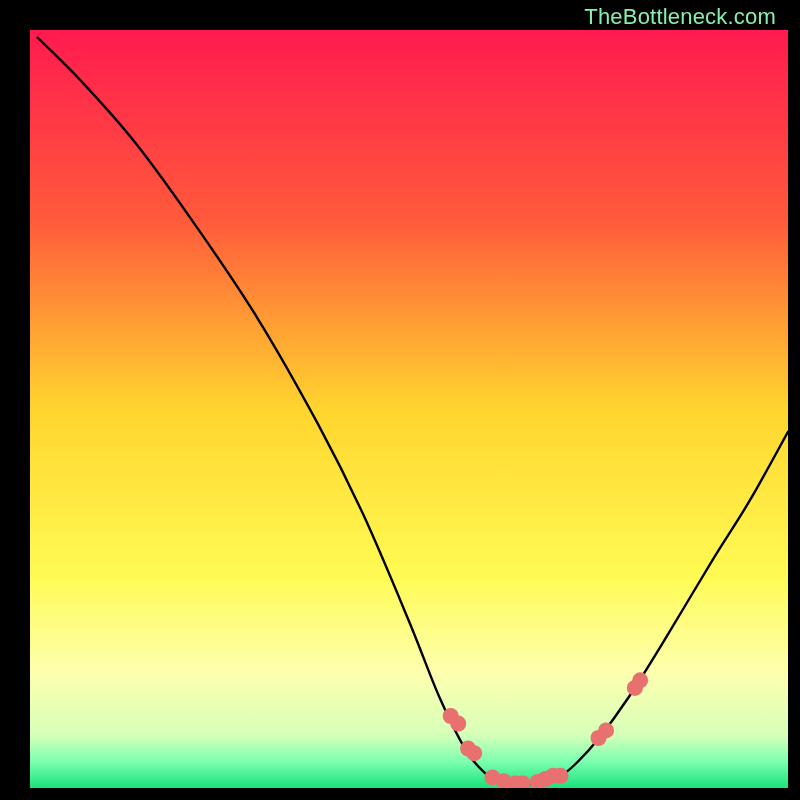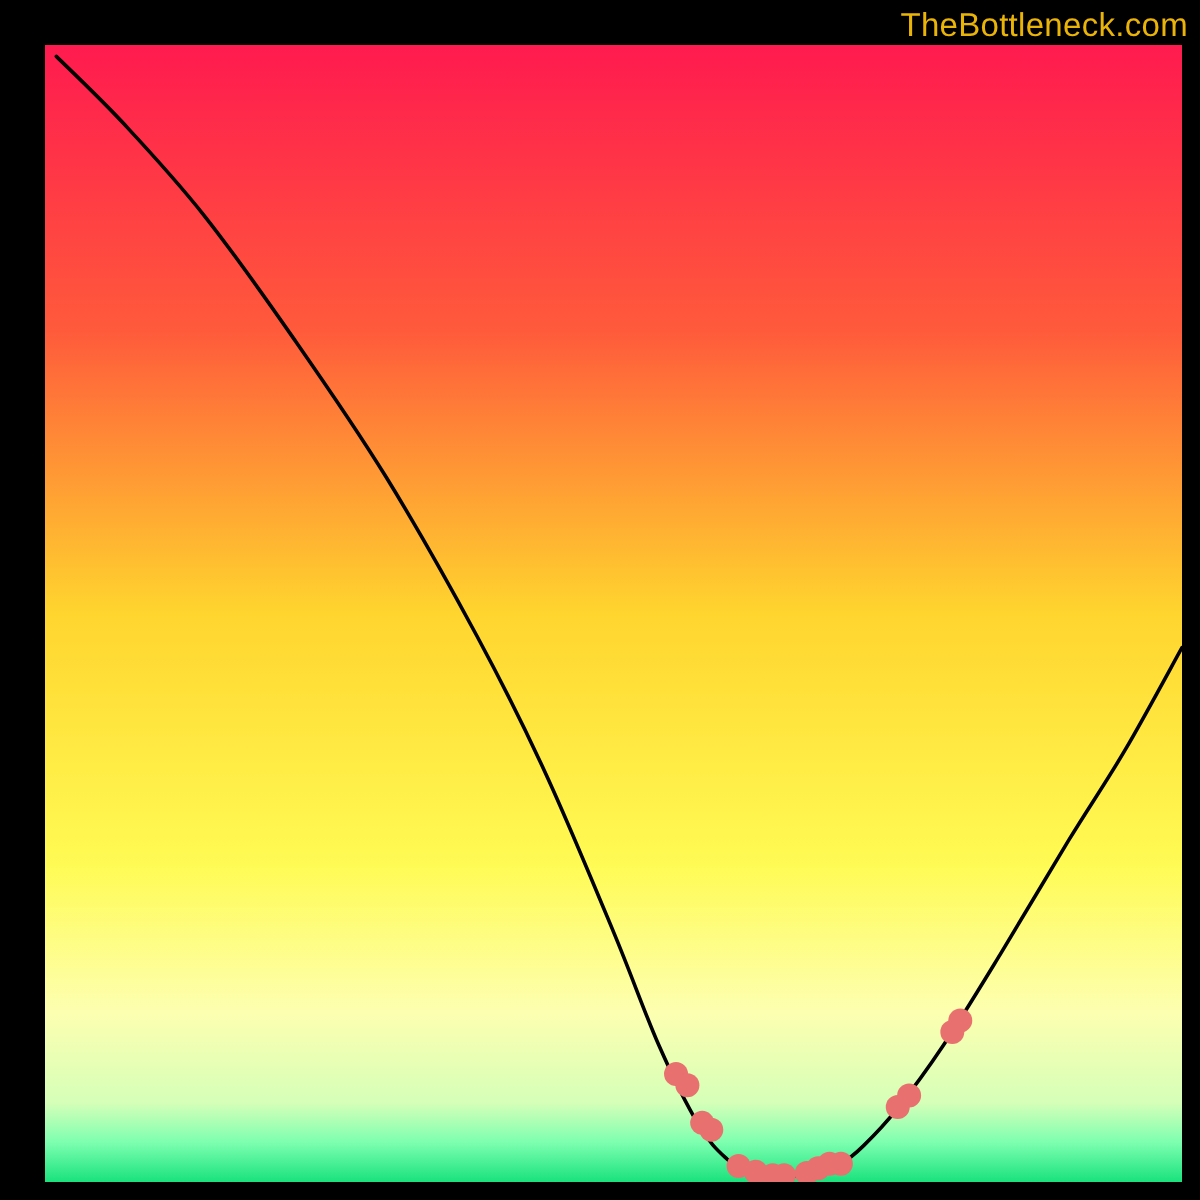--- a/index.html
+++ b/index.html
@@ -13,22 +13,22 @@
   }
   .frame {
     position: relative;
     width: 800px;
     height: 800px;
     background: #000;
   }
   .watermark {
     position: absolute;
     top: 4px;
-    right: 8px;
-    color: #eab308;
+    right: 24px;
+    color: #86efac;
     font-size: 22px;
     font-weight: 500;
     letter-spacing: 0.2px;
     z-index: 10;
   }
   svg.plot {
     position: absolute;
     top: 0;
     left: 0;
     width: 800px;

